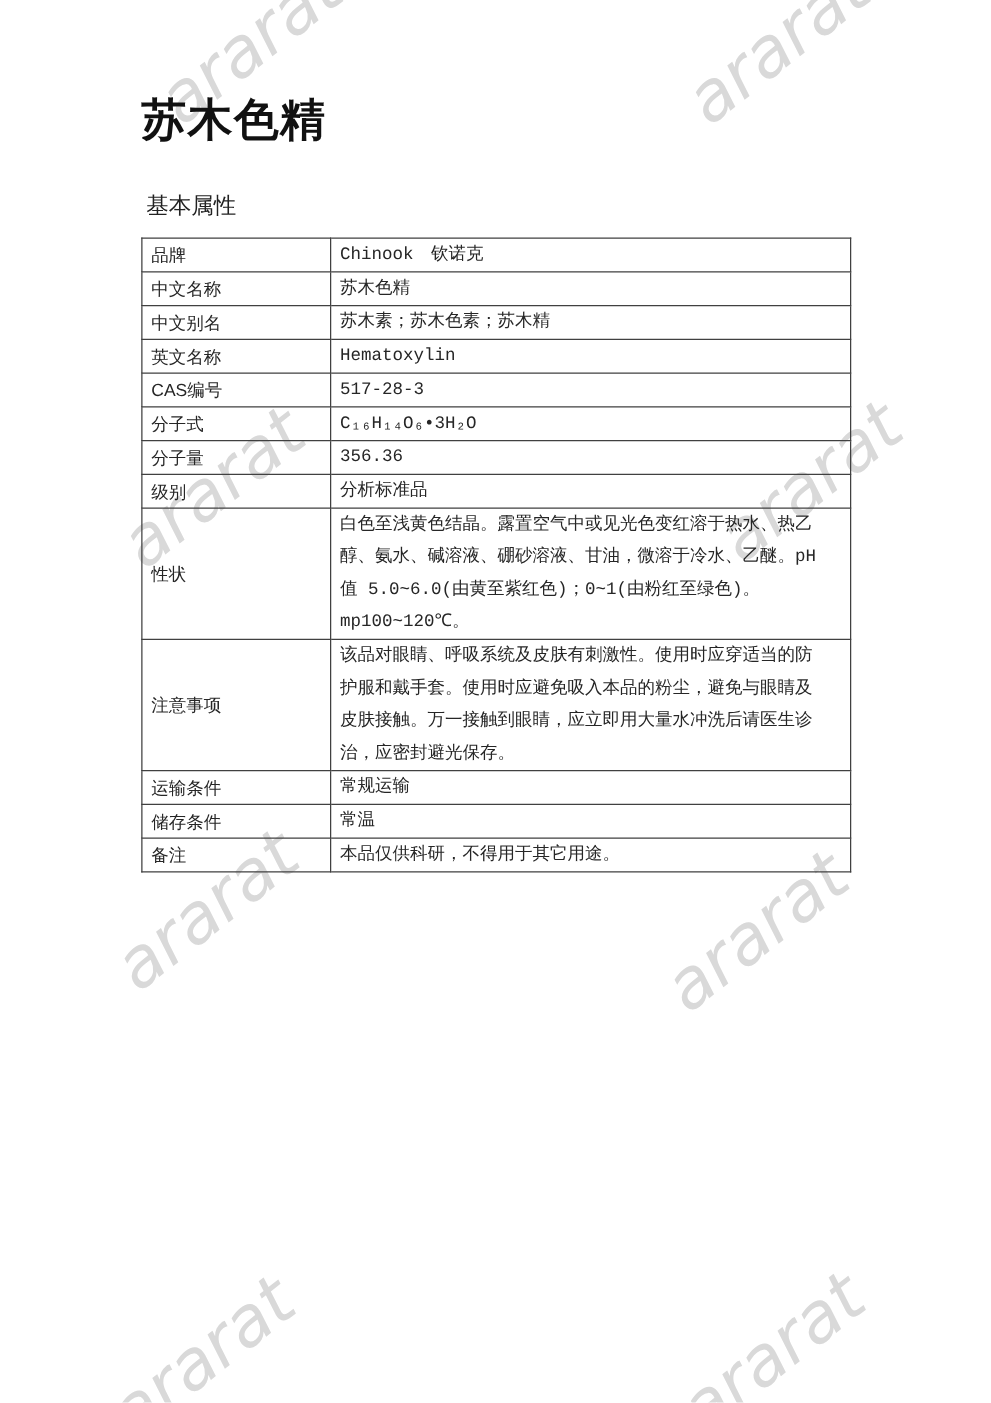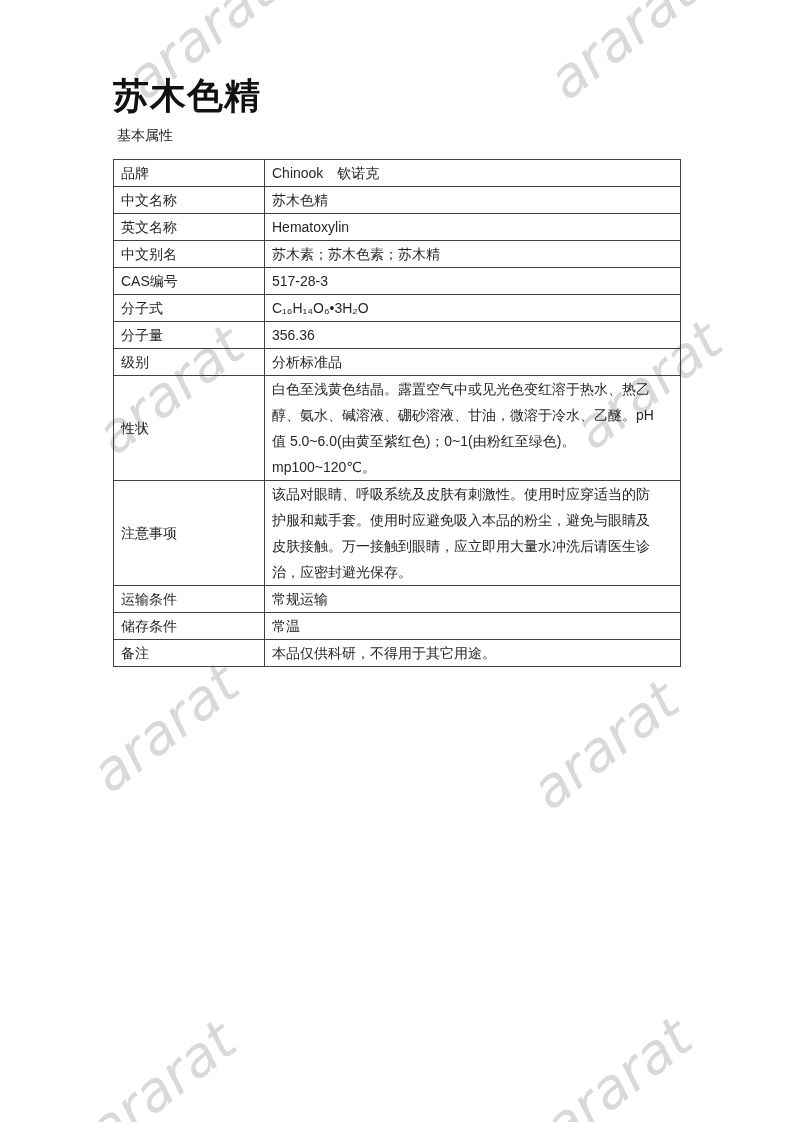--- a/index.html
+++ b/index.html
@@ -49,43 +49,44 @@
   }
   .page-title {
     margin: 0;
     font-size: 36px;
     line-height: 44px;
     font-weight: bold;
     color: #111111;
     letter-spacing: 1px;
   }
   .section-label {
-    margin-top: 9px;
+    margin-top: 34px;
     margin-bottom: 14px;
     margin-left: 4px;
-    font-size: 14px;
+    font-size: 18px;
     color: #222222;
   }
   table.props {
     border-collapse: collapse;
     table-layout: fixed;
     width: 567px;
     font-size: 14px;
   }
   table.props td {
     border: 1px solid #404040;
     padding: 0 7px;
     line-height: 26px;
     vertical-align: middle;
     color: #262626;
   }
   table.props col.c-label { width: 151px; }
   table.props col.c-value { width: 416px; }
   td.v {
     white-space: pre-line;
+    font-family: Liberation Mono, monospace;
   }
 </style>
 </head>
 <body>
 
 <div class="wm-layer">
   <span class="wm">ararat</span>
   <span class="wm">ararat</span>
   <span class="wm">ararat</span>
   <span class="wm">ararat</span>
@@ -107,26 +108,26 @@
     <tbody>
       <tr>
         <td>品牌</td>
         <td class="v">Chinook　钦诺克</td>
       </tr>
       <tr>
         <td>中文名称</td>
         <td class="v">苏木色精</td>
       </tr>
       <tr>
+        <td>中文别名</td>
+        <td class="v">苏木素；苏木色素；苏木精</td>
+      </tr>
+      <tr>
         <td>英文名称</td>
         <td class="v">Hematoxylin</td>
-      </tr>
-      <tr>
-        <td>中文别名</td>
-        <td class="v">苏木素；苏木色素；苏木精</td>
       </tr>
       <tr>
         <td>CAS编号</td>
         <td class="v">517-28-3</td>
       </tr>
       <tr>
         <td>分子式</td>
         <td class="v">C₁₆H₁₄O₆•3H₂O</td>
       </tr>
       <tr>

